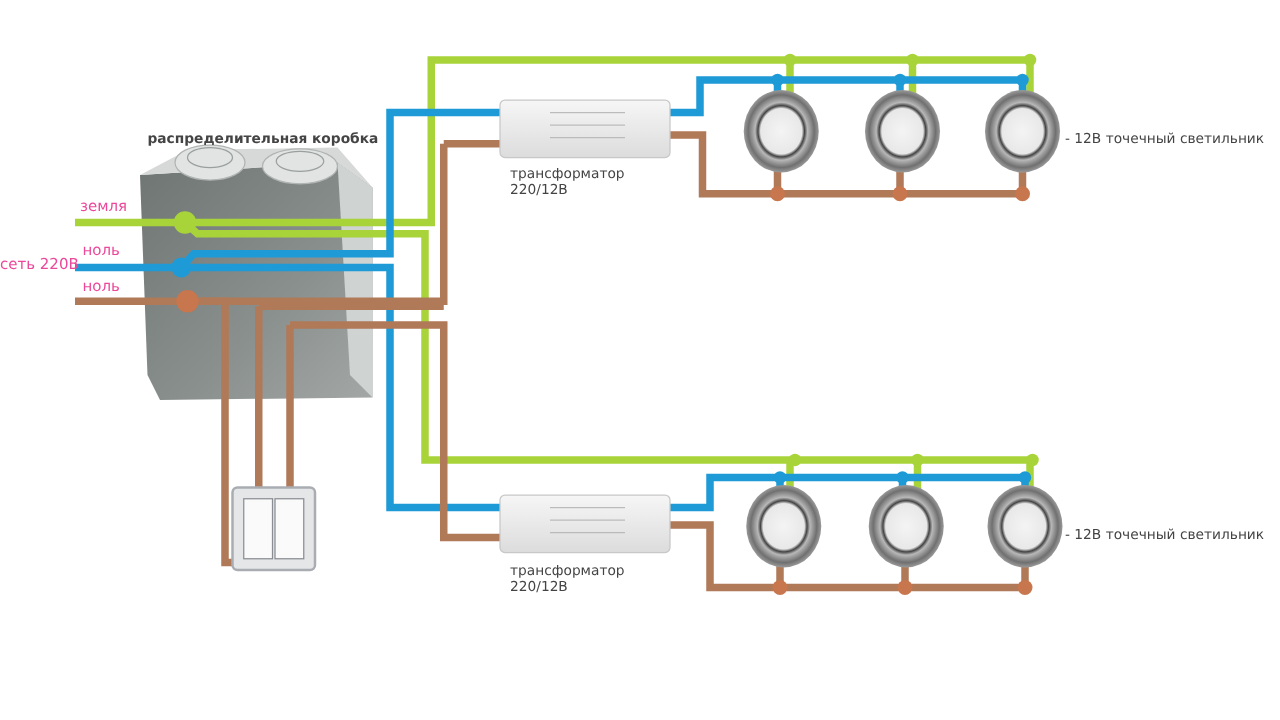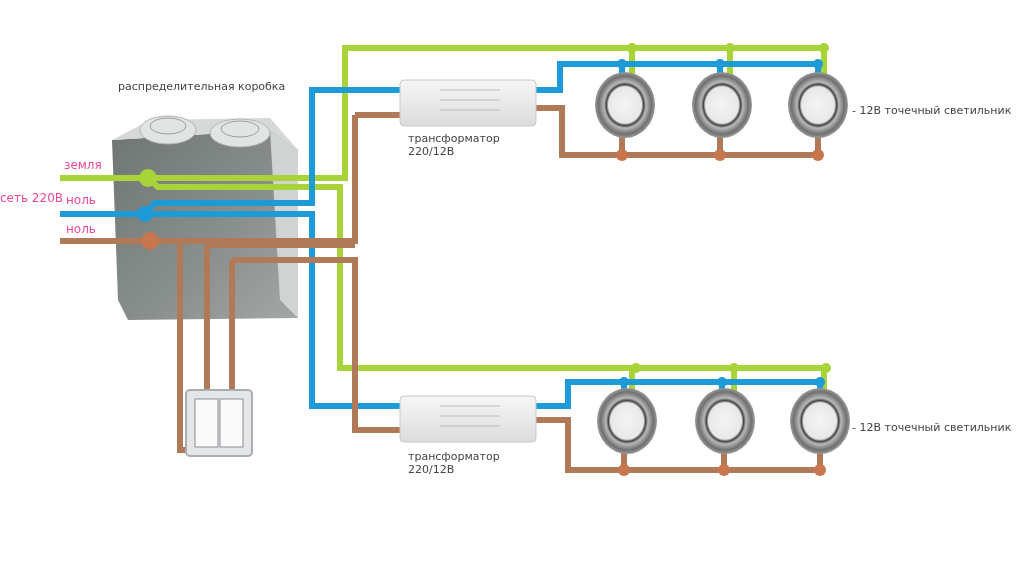--- a/index.html
+++ b/index.html
@@ -136,24 +136,24 @@
     <ellipse cx="820" cy="421" rx="30" ry="33" fill="url(#lampRing)"></ellipse>
   </g>
 
   <g>
     <rect x="186" y="390" width="66" height="66" rx="4" fill="#e4e6e8" stroke="#a9adb2" stroke-width="2"></rect>
     <rect x="195" y="399" width="23" height="48" fill="#fafafa" stroke="#8a8e92"></rect>
     <rect x="220" y="399" width="23" height="48" fill="#fafafa" stroke="#8a8e92"></rect>
   </g>
 </svg>
 
-<div class="lbl lbl-sm" style="left:118px;top:80px;">распределительная коробка</div>
+<div class="lbl lbl-sm" style="left:118px;top:104px;font-weight:bold;">распределительная коробка</div>
 <div class="lbl lbl-wire" style="left:64px;top:158px;">земля</div>
 <div class="lbl lbl-wire" style="left:66px;top:193px;">ноль</div>
-<div class="lbl lbl-wire" style="left:0px;top:191px;">сеть 220В</div>
+<div class="lbl lbl-wire" style="left:0px;top:204px;">сеть 220В</div>
 <div class="lbl lbl-wire" style="left:66px;top:222px;">ноль</div>
 
 <div class="lbl lbl-sm center" style="left:408px;top:132px;width:120px;">
   <div>трансформатор</div>
   <div>220/12В</div>
 </div>
 <div class="lbl lbl-sm center" style="left:408px;top:450px;width:120px;">
   <div>трансформатор</div>
   <div>220/12В</div>
 </div>

